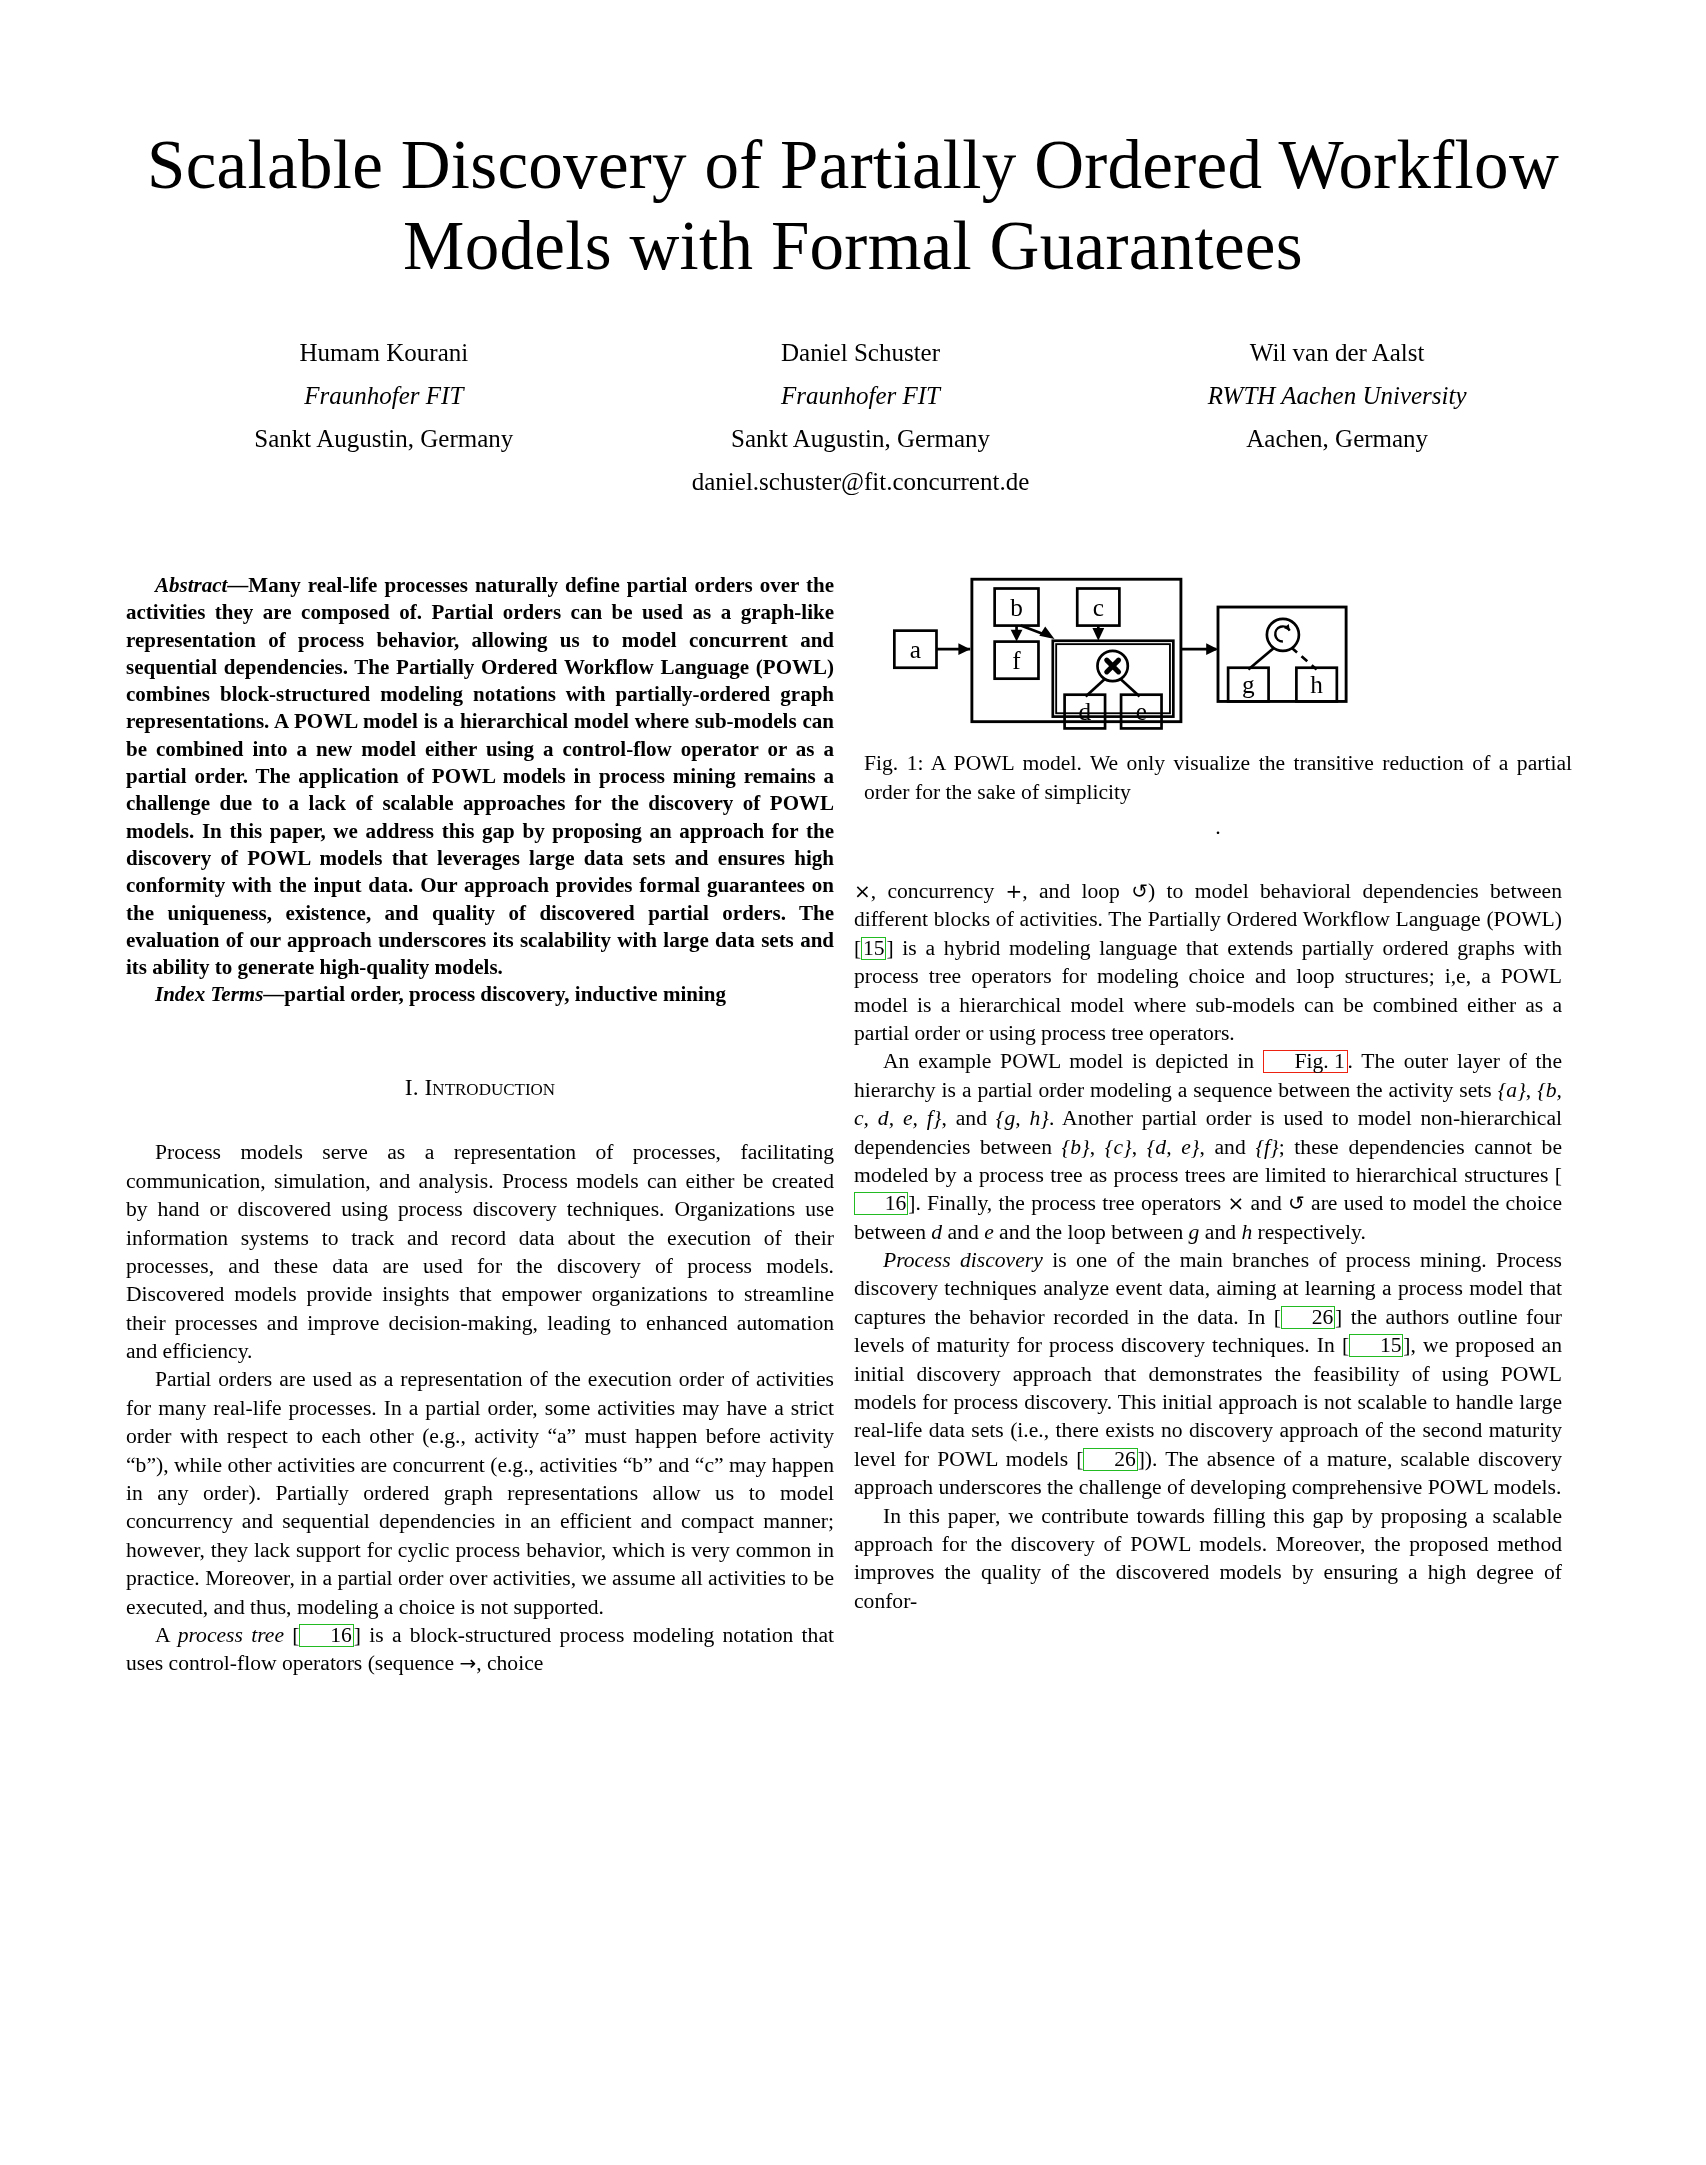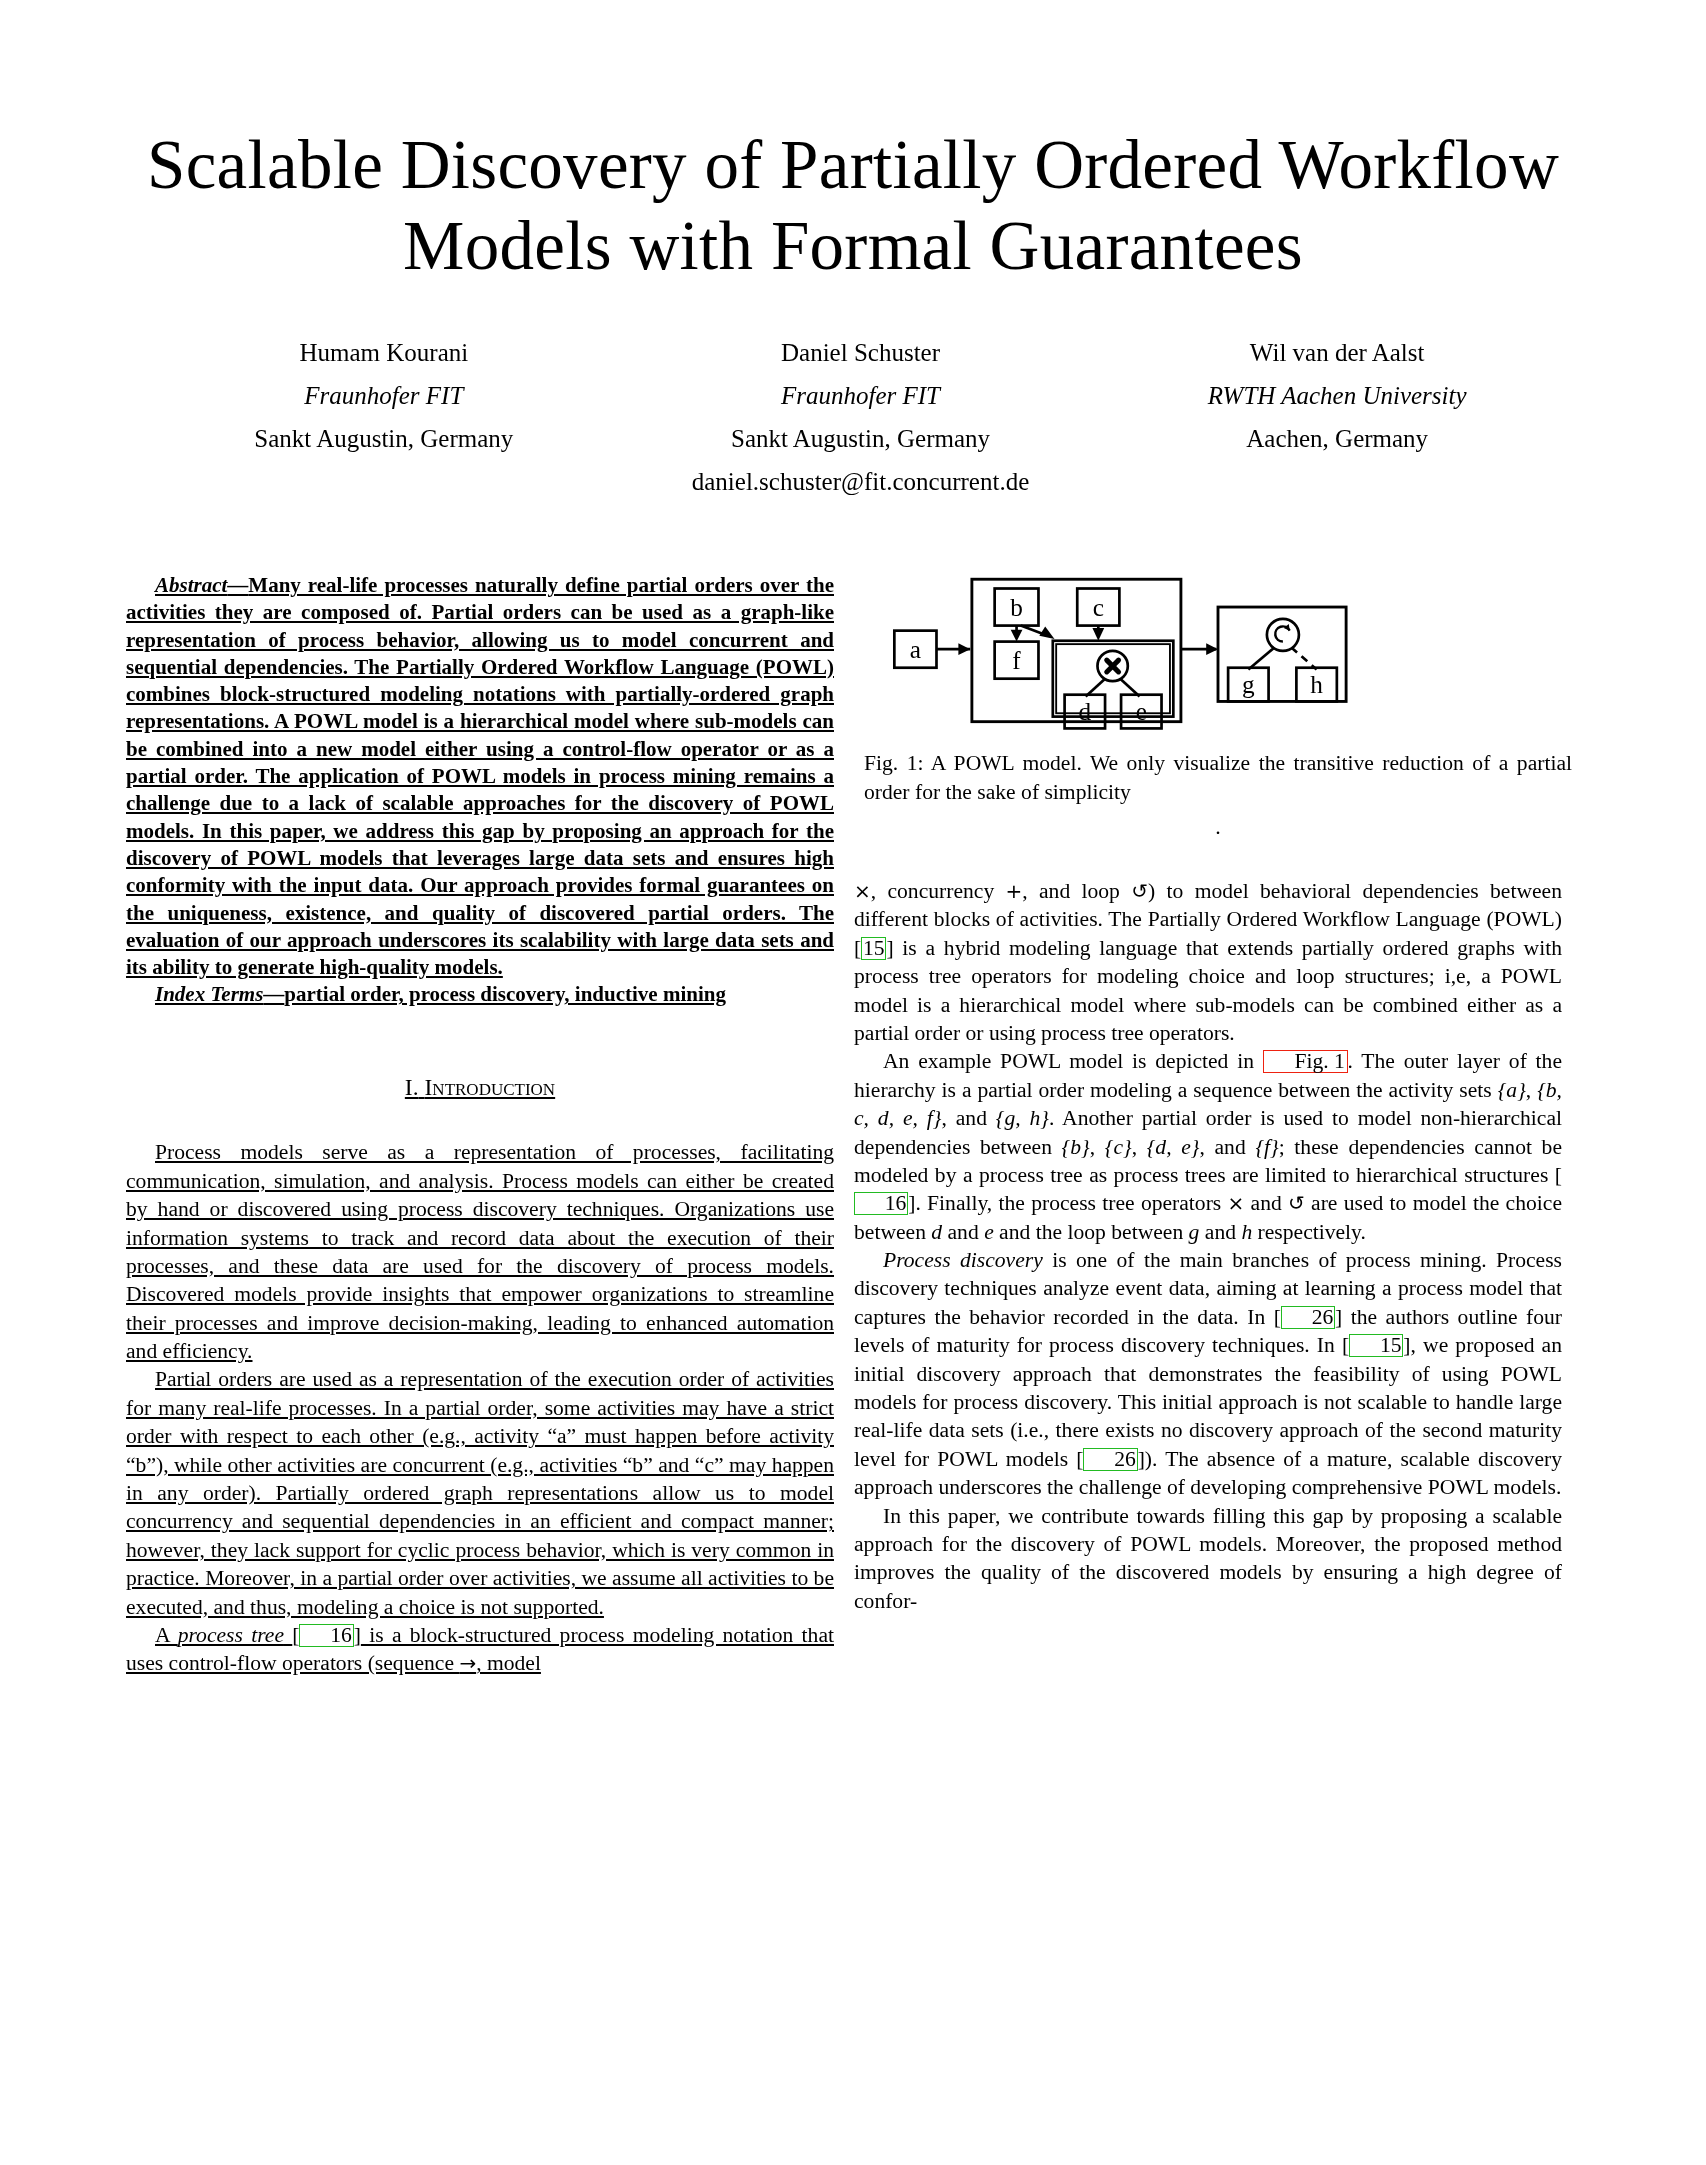--- a/index.html
+++ b/index.html
@@ -64,21 +64,21 @@
   .col {
     position: absolute;
     top: 572px;
     width: 708px;
     font-size: 21.6px;
     line-height: 1.315;
     text-align: justify;
     text-justify: inter-word;
     hyphens: manual;
   }
-  .col-left  { left: 126px; text-decoration: underline; }
+  .col-left  { left: 126px; }
   .col-right { left: 854px; top: 563px; }
 
   p.body-par {
     margin: 0;
     text-indent: 29px;
   }
   p.abstract-par {
     margin: 0;
     font-weight: bold;
     text-indent: 29px;
@@ -186,21 +186,21 @@
 
     <div class="spacer-60"></div>
 
     <h2 class="section-head"><span>I.</span>&nbsp;<span class="smallcaps">Introduction</span></h2>
 
     <div class="spacer-28"></div>
 
     <p class="body-par">Process models serve as a representation of processes, facilitating communication, simulation, and analysis. Process models can either be created by hand or discovered using process discovery techniques. Organizations use information systems to track and record data about the execution of their processes, and these data are used for the discovery of process models. Discovered models provide insights that empower organizations to streamline their processes and improve decision-making, leading to enhanced automation and efficiency.</p>
     <p class="body-par">Partial orders are used as a representation of the execution order of activities for many real-life processes. In a partial order, some activities may have a strict order with respect to each other (e.g., activity “a” must happen before activity “b”), while other activities are concurrent (e.g., activities “b” and “c” may happen in any order). Partially ordered graph representations allow us to model concurrency and sequential dependencies in an efficient and compact manner; however, they lack support for cyclic process behavior, which is very common in practice. Moreover, in a partial order over activities, we assume all activities to be executed, and thus, modeling a choice is not supported.</p>
 
-    <p class="body-par"><span>A </span><span class="ital">process tree</span><span> </span>[<span class="cite-box">16</span>]<span> is a block-structured process modeling notation that uses control-flow operators (sequence </span><span class="op">→</span><span>, model</span></p>
+    <p class="body-par"><span>A </span><span class="ital">process tree</span><span> </span>[<span class="cite-box">16</span>]<span> is a block-structured process modeling notation that uses control-flow operators (sequence </span><span class="op">→</span><span>, choice</span></p>
 
   </div>
 
   <div class="figure-wrap">
     <svg width="708" height="169" viewBox="0 0 840 200">
       <g fill="none" stroke="#000" stroke-width="3.2">
 
         <rect x="36" y="80" width="50" height="44"></rect>
 
         <line x1="86" y1="102" x2="126" y2="102"></line>

